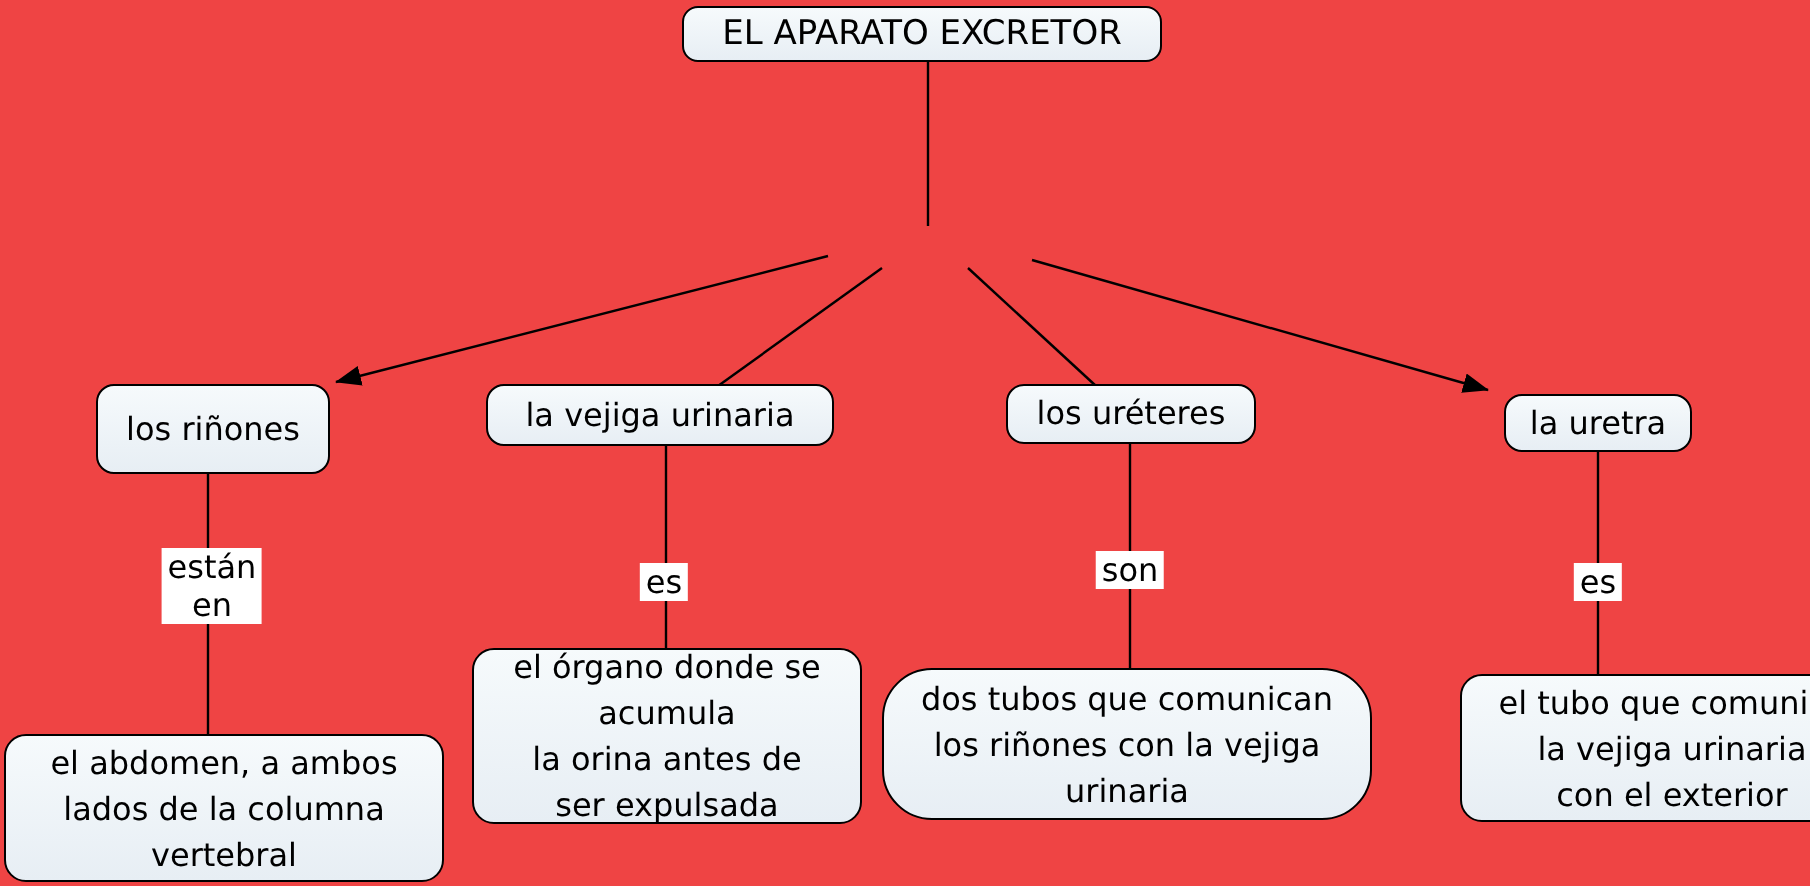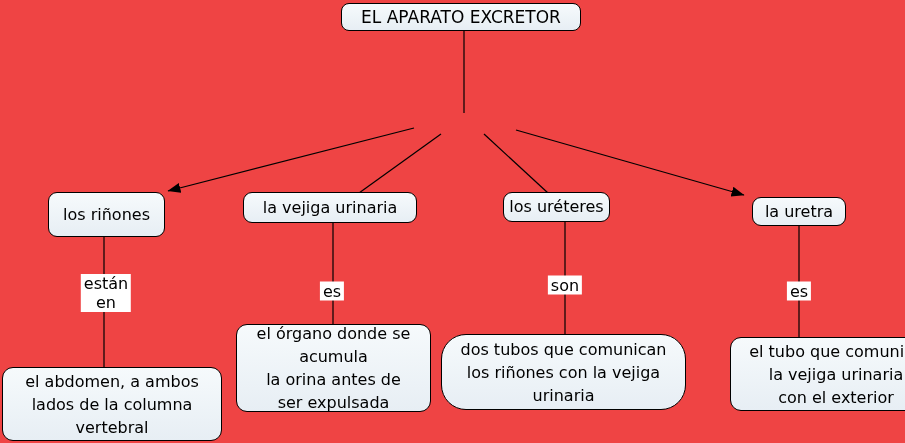--- a/index.html
+++ b/index.html
@@ -92,21 +92,21 @@
   <div class="node root-node" style="left:341px; top:3px; width:240px; height:28px;">EL APARATO EXCRETOR</div>
 
   <div class="link-label" style="left:106px; top:293px;">están
 en</div>
   <div class="link-label" style="left:332px; top:291px;">es</div>
   <div class="link-label" style="left:565px; top:285px;">son</div>
   <div class="link-label" style="left:799px; top:291px;">es</div>
 
   <div class="node concept" style="left:48px; top:192px; width:117px; height:45px;">los riñones</div>
   <div class="node concept" style="left:243px; top:192px; width:174px; height:31px;">la vejiga urinaria</div>
-  <div class="node concept" style="left:503px; top:192px; width:107px; height:30px;">los uréteres</div>
+  <div class="node concept" style="left:503px; top:192px; width:125px; height:30px;">los uréteres</div>
   <div class="node concept" style="left:752px; top:197px; width:94px; height:29px;">la uretra</div>
 
   <div class="node detail" style="left:2px; top:367px; width:220px; height:74px;">el abdomen, a ambos
 lados de la columna
 vertebral</div>
   <div class="node detail" style="left:236px; top:324px; width:195px; height:88px;">el órgano donde se
 acumula
 la orina antes de
 ser expulsada</div>
   <div class="node detail" style="left:441px; top:334px; width:245px; height:76px;border-radius:25px;">dos tubos que comunican

